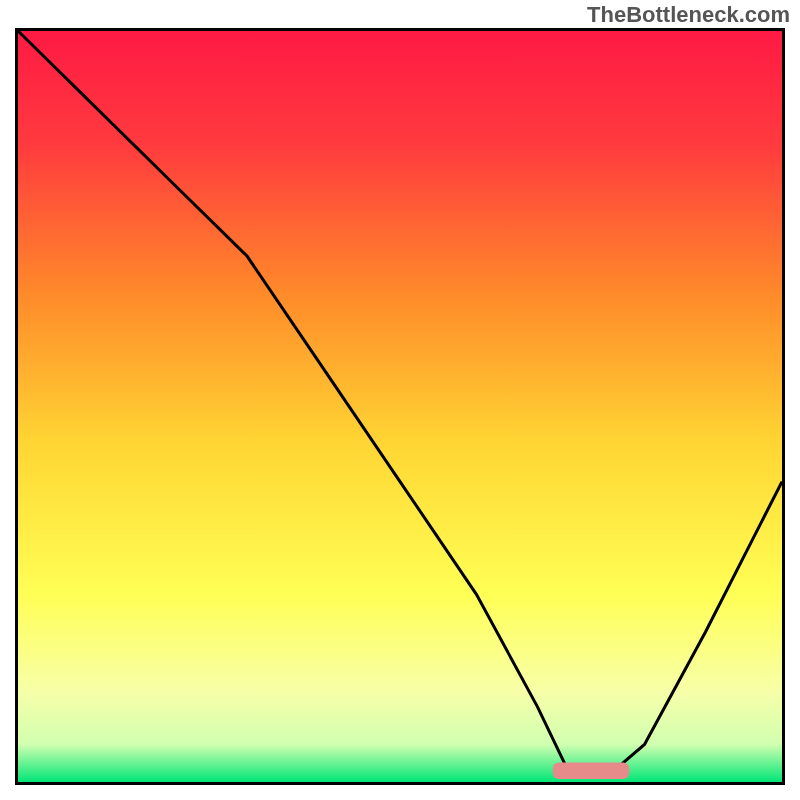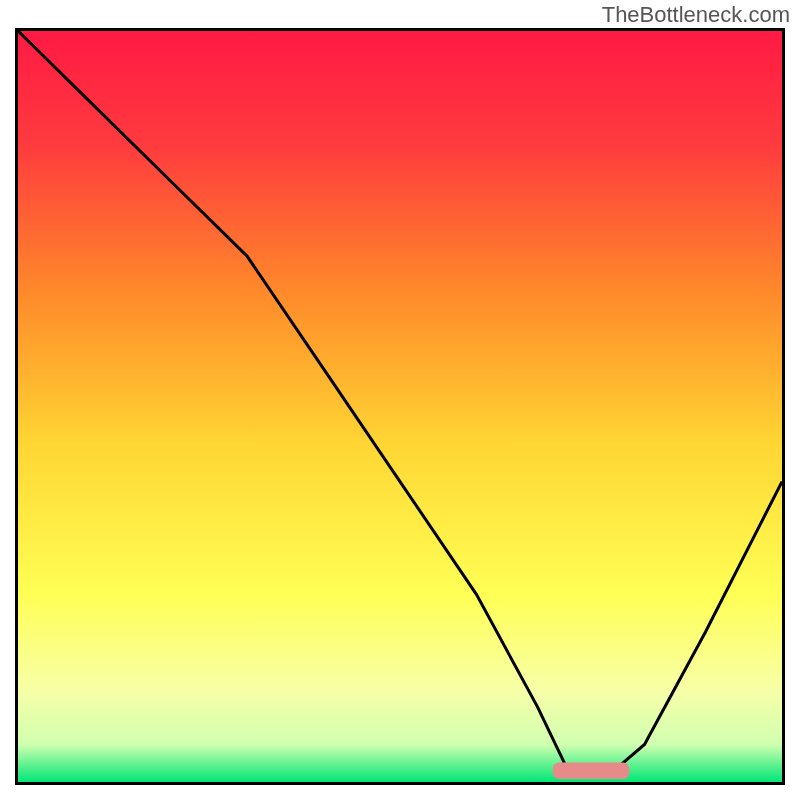--- a/index.html
+++ b/index.html
@@ -13,21 +13,21 @@
   .container {
     position: relative;
     width: 800px;
     height: 800px;
   }
   .watermark {
     position: absolute;
     top: 2px;
     right: 10px;
     font-size: 22px;
-    font-weight: normal;
+    font-weight: bold;
     color: #555;
     z-index: 10;
   }
   .plot {
     position: absolute;
     left: 15px;
     top: 28px;
     width: 770px;
     height: 757px;
     border: 3px solid #000;

